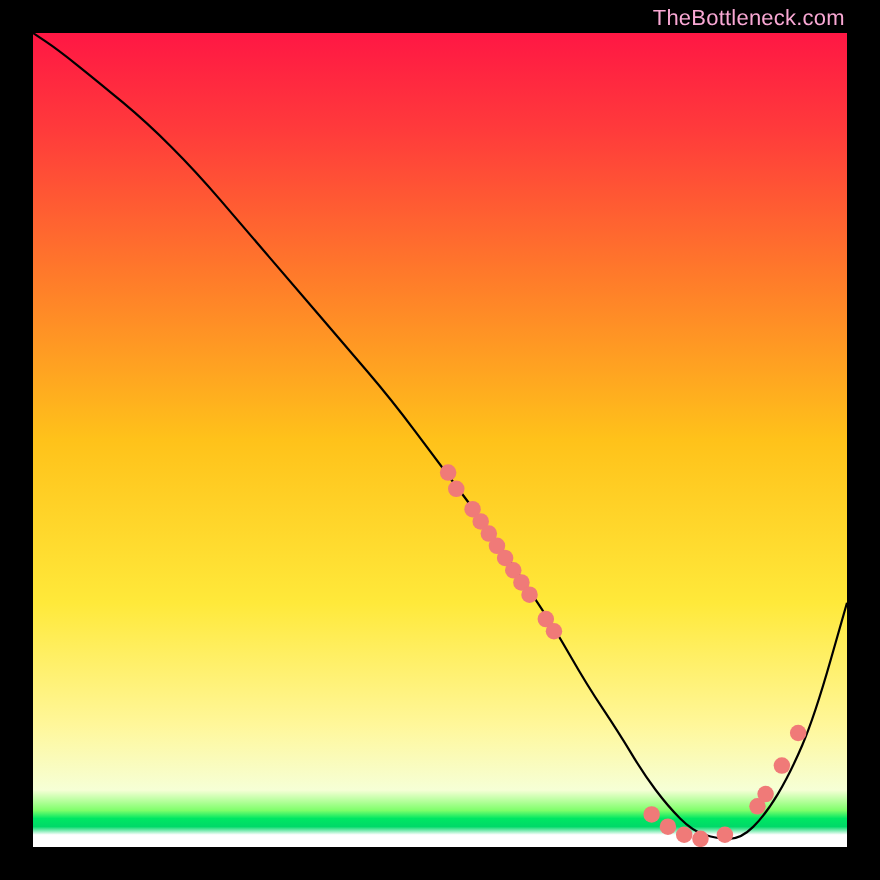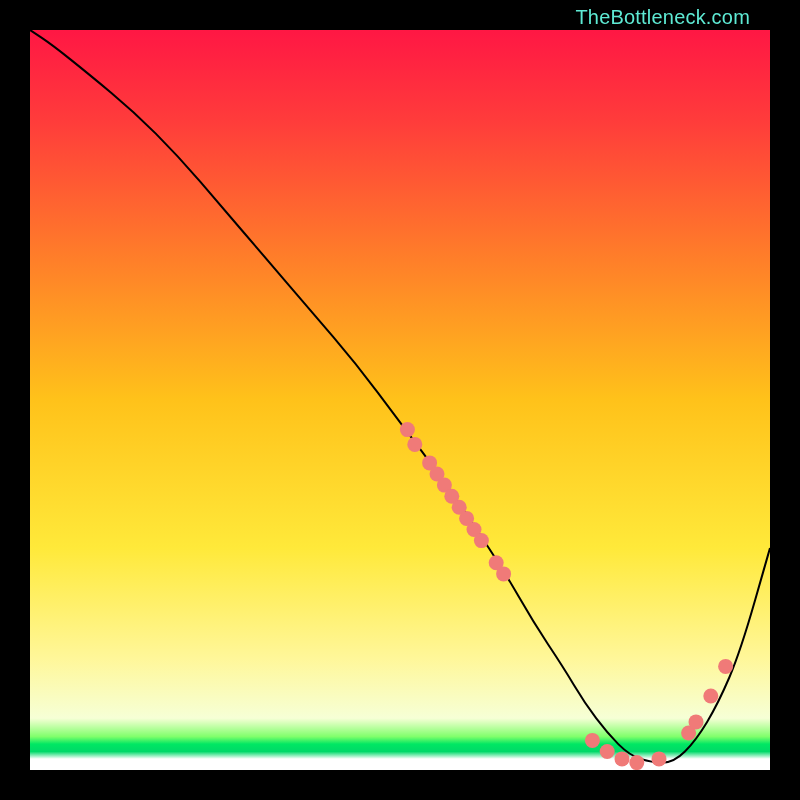--- a/index.html
+++ b/index.html
@@ -19,23 +19,23 @@
   .plot-area {
     position: absolute;
     left: 30px;
     top: 30px;
     width: 740px;
     height: 740px;
   }
   .watermark {
     position: absolute;
     top: 6px;
-    right: 50px;
+    right: 32px;
     font-size: 20px;
-    color: #5eead4;
+    color: #f9a8d4;
     font-weight: 500;
     letter-spacing: 0.2px;
     margin-left: 46px;
   }
   svg {
     position: absolute;
     inset: 0;
   }
 </style>
 </head>

